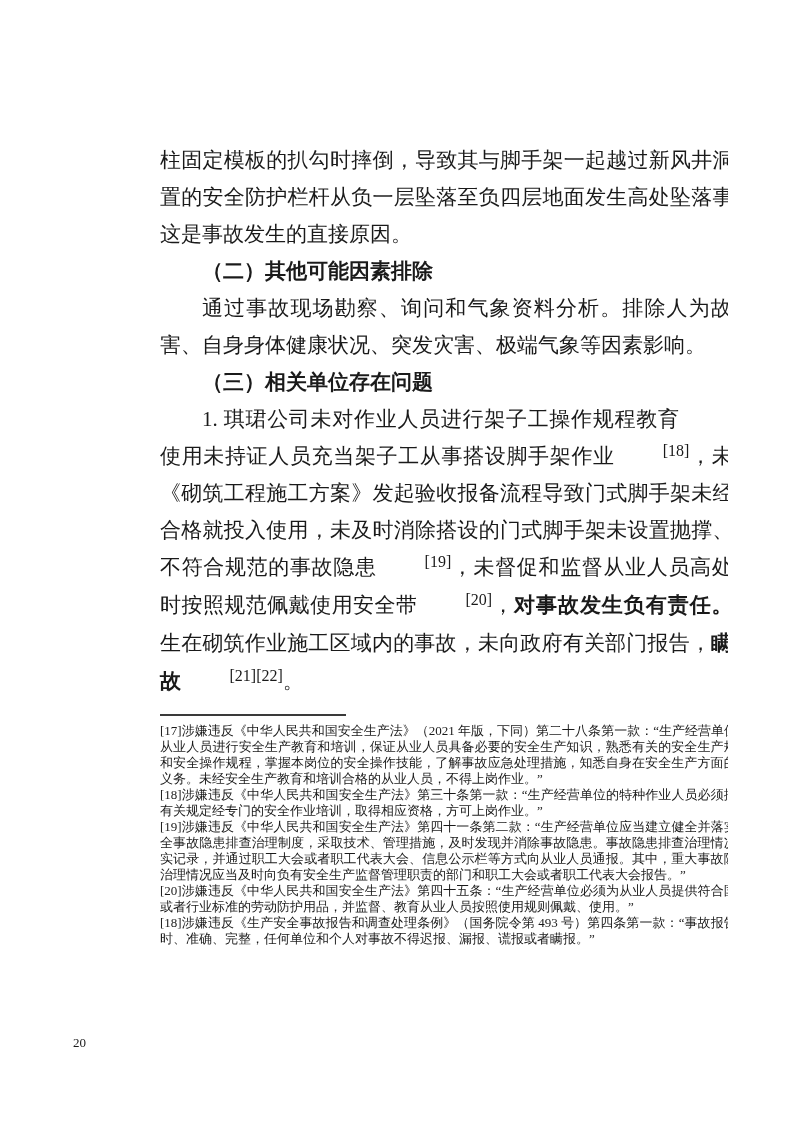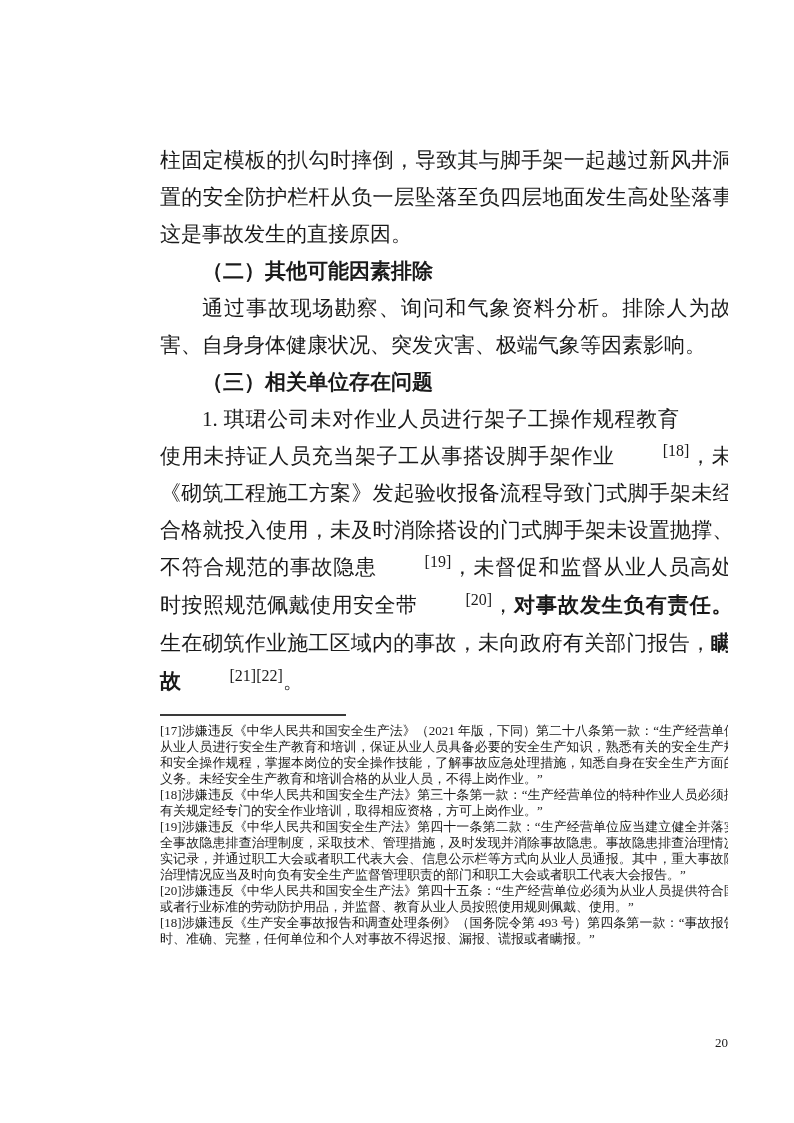--- a/index.html
+++ b/index.html
@@ -49,24 +49,24 @@
     height: 0;
   }
   .footnotes p {
     font-size: 13px;
     line-height: 16px;
     text-align: justify;
     color: #1a1a1a;
   }
   .page-number {
     position: absolute;
-    left: 0;
+    left: 7px;
     right: 0;
     top: 1035px;
-    text-align: right;
+    text-align: left;
     font-size: 13px;
     color: #1a1a1a;
   }
 </style>
 </head>
 <body>
 
 <div class="page">
   <div class="content">
 

